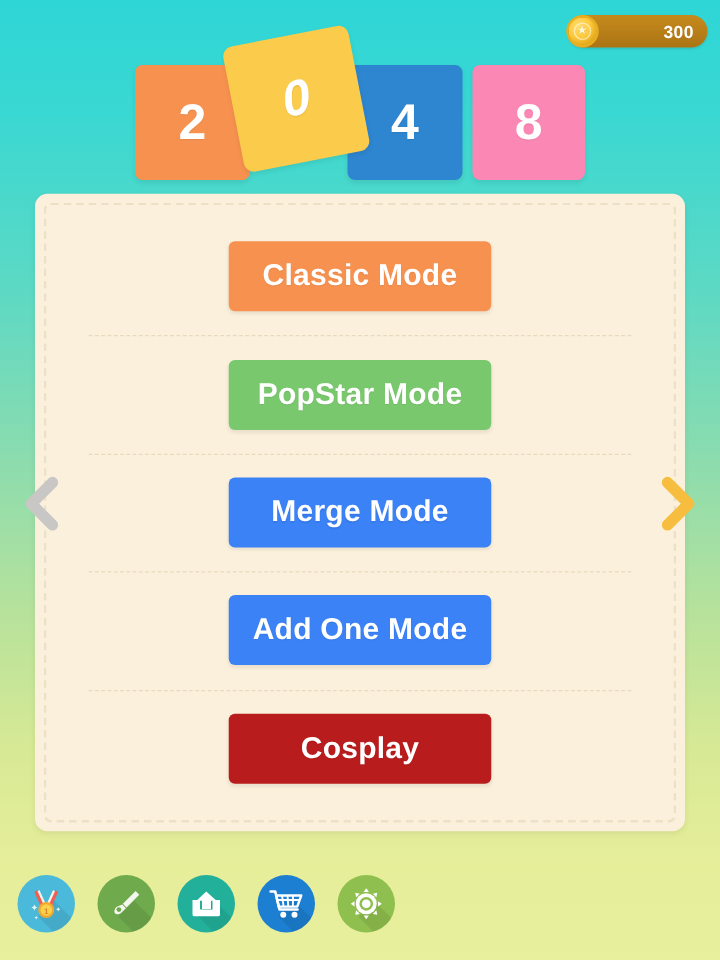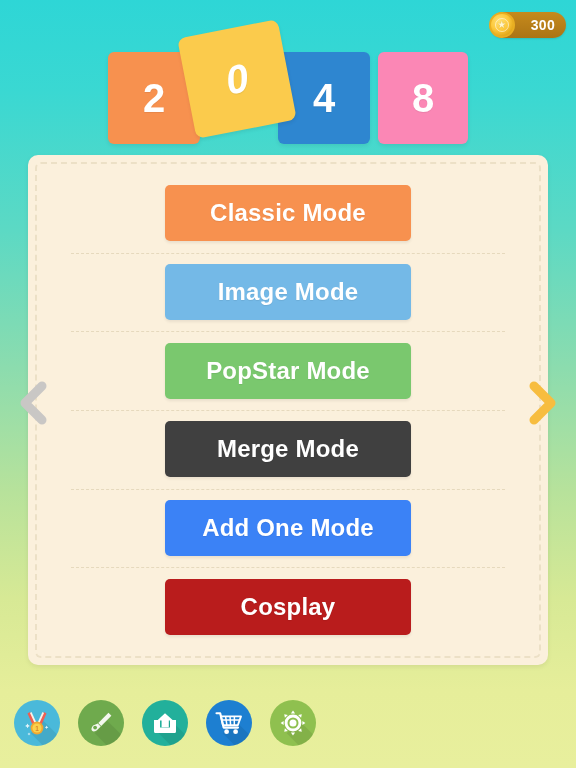--- a/index.html
+++ b/index.html
@@ -76,20 +76,21 @@
     text-shadow: 0 0 1px rgba(190,130,10,0.7);
   }
   .coin-count {
     flex: 1;
     text-align: center;
     color: #ffffff;
     font-size: 14px;
     font-weight: bold;
     letter-spacing: 0.3px;
     padding-left: 16px;
+    margin-left: 36px;
   }
 
   
   .logo {
     position: absolute;
     top: 40px;
     left: 0;
     width: 576px;
     height: 110px;
   }
@@ -157,21 +158,21 @@
   }
   .menu-row + .menu-row::before {
     content: "";
     position: absolute;
     top: 0;
     left: 9px;
     right: 9px;
     border-top: 1px dashed #e6d9bd;
   }
   .mode-btn {
-    width: 246px;
+    width: 210px;
     height: 56px;
     border: none;
     border-radius: 5px;
     color: #ffffff;
     font-family: "Liberation Sans", sans-serif;
     font-size: 24px;
     font-weight: bold;
     letter-spacing: 0.2px;
     cursor: pointer;
     box-shadow: 0 2px 3px rgba(0,0,0,0.07);
@@ -248,30 +249,27 @@
   </div>
 
   <div class="panel">
     <div class="panel-dash"></div>
     <div class="menu-list">
 
       <div class="menu-row">
         <button class="mode-btn" style="background:#f7914f">Classic Mode</button>
       </div>
 
-      <div class="menu-row">
-        <button class="mode-btn" style="background:#74b9e7">Image Mode</button>
-      </div>
 
       <div class="menu-row">
         <button class="mode-btn" style="background:#7ac86e">PopStar Mode</button>
       </div>
 
       <div class="menu-row">
-        <button class="mode-btn" style="background:#404040">Merge Mode</button>
+        <button class="mode-btn" style="background:#3b82f6">Merge Mode</button>
       </div>
 
       <div class="menu-row">
         <button class="mode-btn" style="background:#3b82f6">Add One Mode</button>
       </div>
 
       <div class="menu-row">
         <button class="mode-btn" style="background:#b91c1c">Cosplay</button>
       </div>
 

